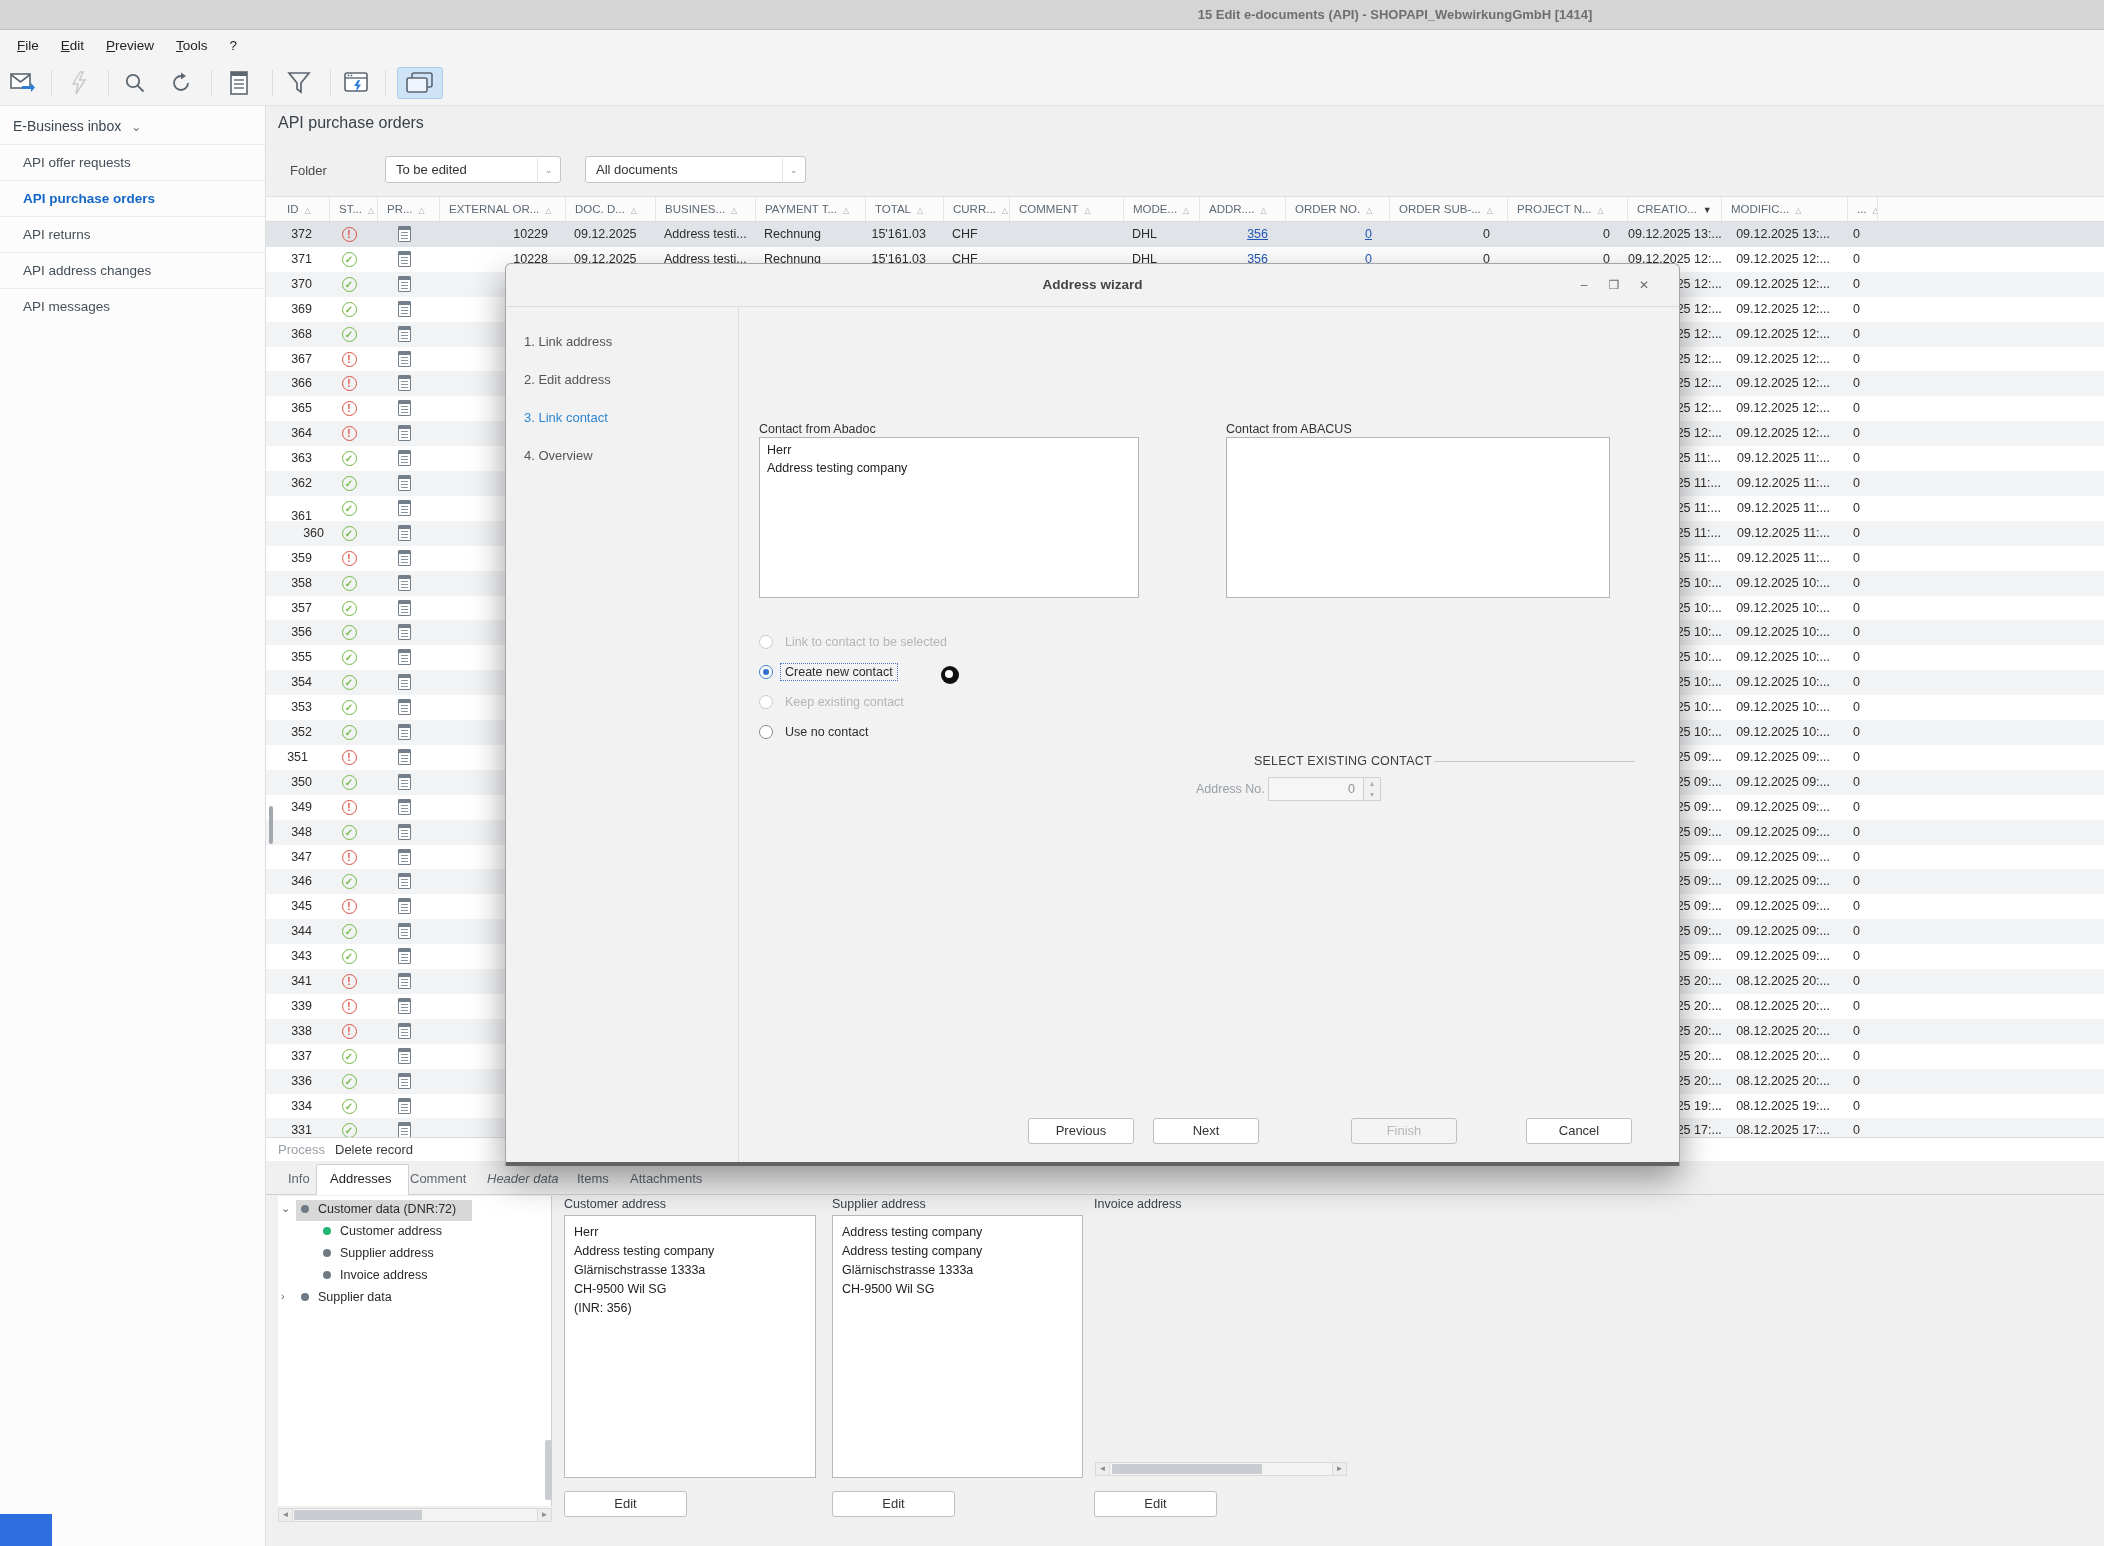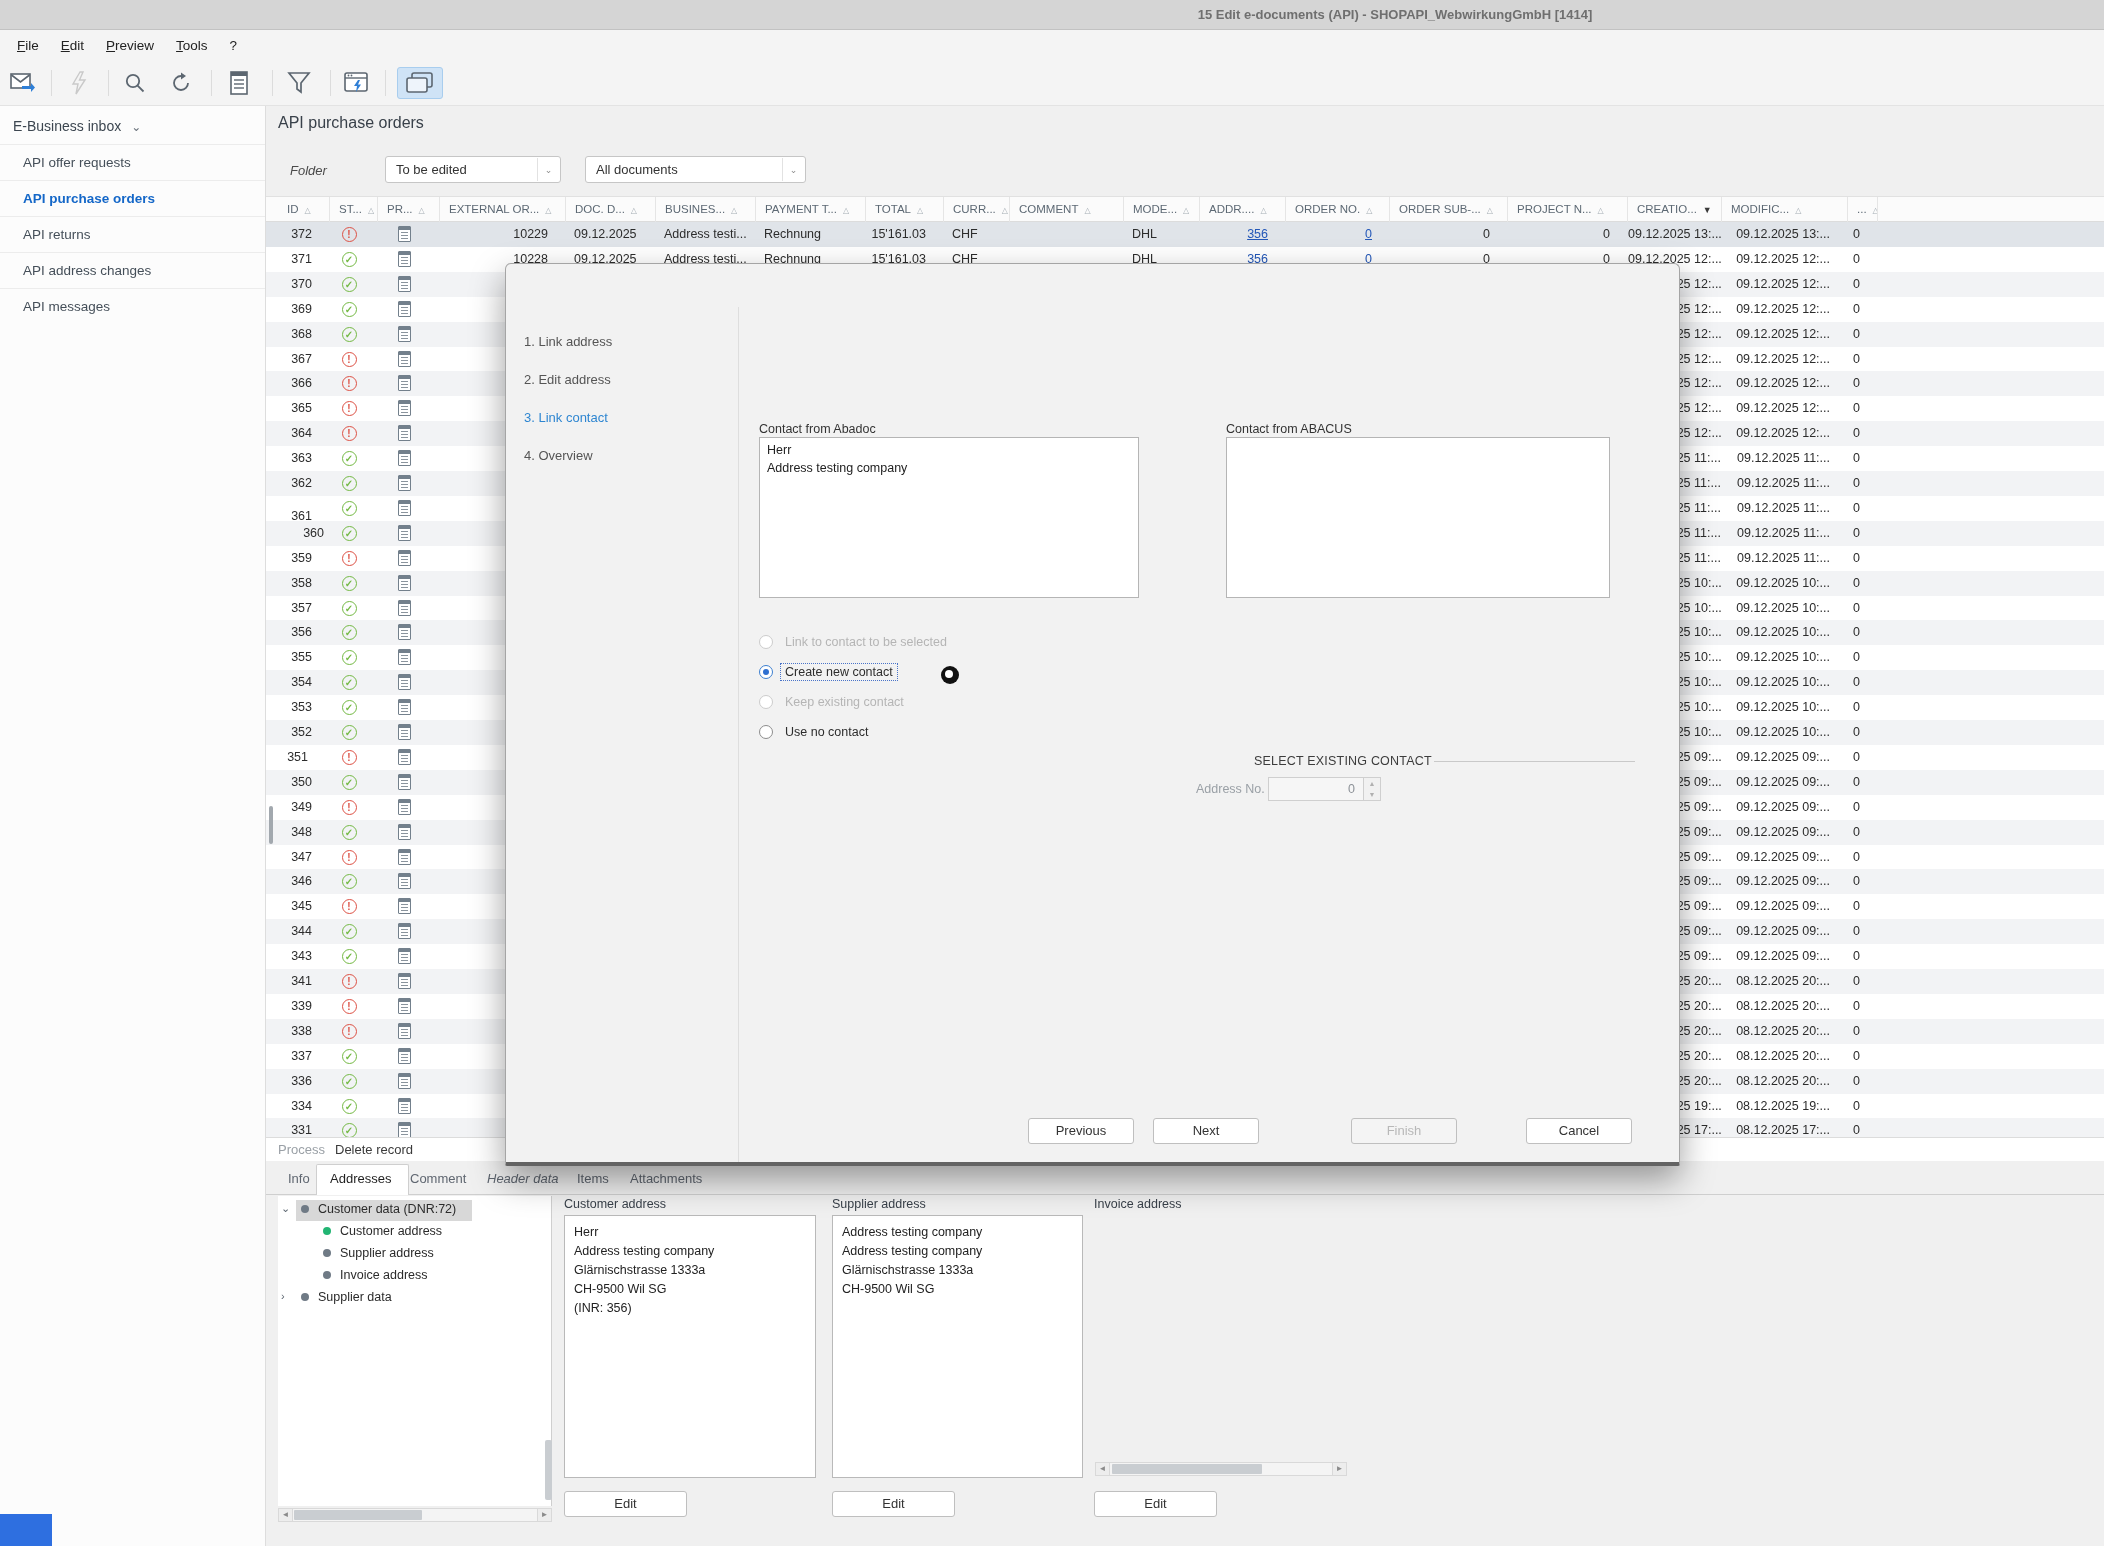--- a/index.html
+++ b/index.html
@@ -20,21 +20,21 @@
   .tsep{position:absolute;top:10px;width:1px;height:26px;background:#dcdcdc;}
   
   .sidebar{left:0;top:106px;width:266px;height:1440px;background:#fcfcfc;border-right:1px solid #dddddd;}
   .sb-head{position:absolute;left:13px;top:12px;font-size:14px;color:#3c4650;}
   .sb-head .chev{font-size:12px;color:#6a737c;margin-left:10px;}
   .sb-items{position:absolute;left:0;top:38px;width:265px;}
   .sb-item{height:36px;line-height:36px;padding-left:23px;font-size:13.5px;color:#454f59;border-top:1px solid #ececec;background:#fcfcfc;cursor:default;}
   .sb-item.active{color:#1467c8;font-weight:bold;}
   
   .page-title{left:278px;top:114px;font-size:16px;color:#39414a;}
-  .folder-label{left:290px;top:163px;font-size:13px;color:#4a4a4a;font-style:italic;}
+  .folder-label{left:290px;top:163px;font-size:13px;color:#4a4a4a;}
   .select{background:#fff;border:1px solid #c6c6c6;border-radius:3px;height:27px;font-size:13px;color:#333;
     display:flex;align-items:center;padding-left:10px;}
   .select .arrowbox{position:absolute;right:1px;top:1px;bottom:1px;width:22px;border-left:1px solid #e2e2e2;
     display:flex;align-items:center;justify-content:center;color:#8a8a8a;font-size:9px;}
   
   .grid-header{left:266px;top:196px;width:1838px;height:26px;background:#fbfbfb;border-top:1px solid #e1e1e1;border-bottom:1px solid #dcdcdc;}
   .hcell{position:absolute;top:0;height:25px;line-height:25px;font-size:11.5px;color:#5d6974;
     border-right:1px solid #e5e5e5;padding-left:9px;white-space:nowrap;overflow:hidden;}
   .hcell .sort{margin-left:6px;font-size:8px;color:#a6aeb5;}
   .hcell .sort.desc{color:#3a3a3a;font-size:9px;}
@@ -1014,20 +1014,26 @@
   <div id="tree"></div>
   <div class="abs vthumb" style="left:545px;top:1440px;height:60px;"></div>
   <div class="abs hscroll" style="left:278px;top:1508px;width:274px;">
     <div class="ar" style="left:0;border-right:1px solid #d9d9d9;">◄</div>
     <div class="ar" style="right:0;border-left:1px solid #d9d9d9;">►</div>
     <div class="thumb" style="left:15px;width:128px;"></div>
   </div>
   <div id="panels"></div>
 
   <div class="abs dialog">
+    <div class="dlg-titlebar">
+      <span class="dlg-title">Address wizard</span>
+      <span class="dlg-ctl" style="right:82px">–</span>
+      <span class="dlg-ctl" style="right:52px">❒</span>
+      <span class="dlg-ctl" style="right:22px">✕</span>
+    </div>
     <div class="dlg-steps-sep"></div>
     <div id="steps">
         <div class="step" style="top: 70px;">1. Link address</div>
         <div class="step" style="top: 108px;">2. Edit address</div>
         <div class="step active" style="top: 146px;">3. Link contact</div>
         <div class="step" style="top: 184px;">4. Overview</div>
       </div>
     <div class="lb-label" style="left:253px;top:158px;">Contact from Abadoc</div>
     <div class="listbox" style="left:253px;top:173px;width:380px;height:161px;" id="lb-abadoc">
         <div>Herr</div>

